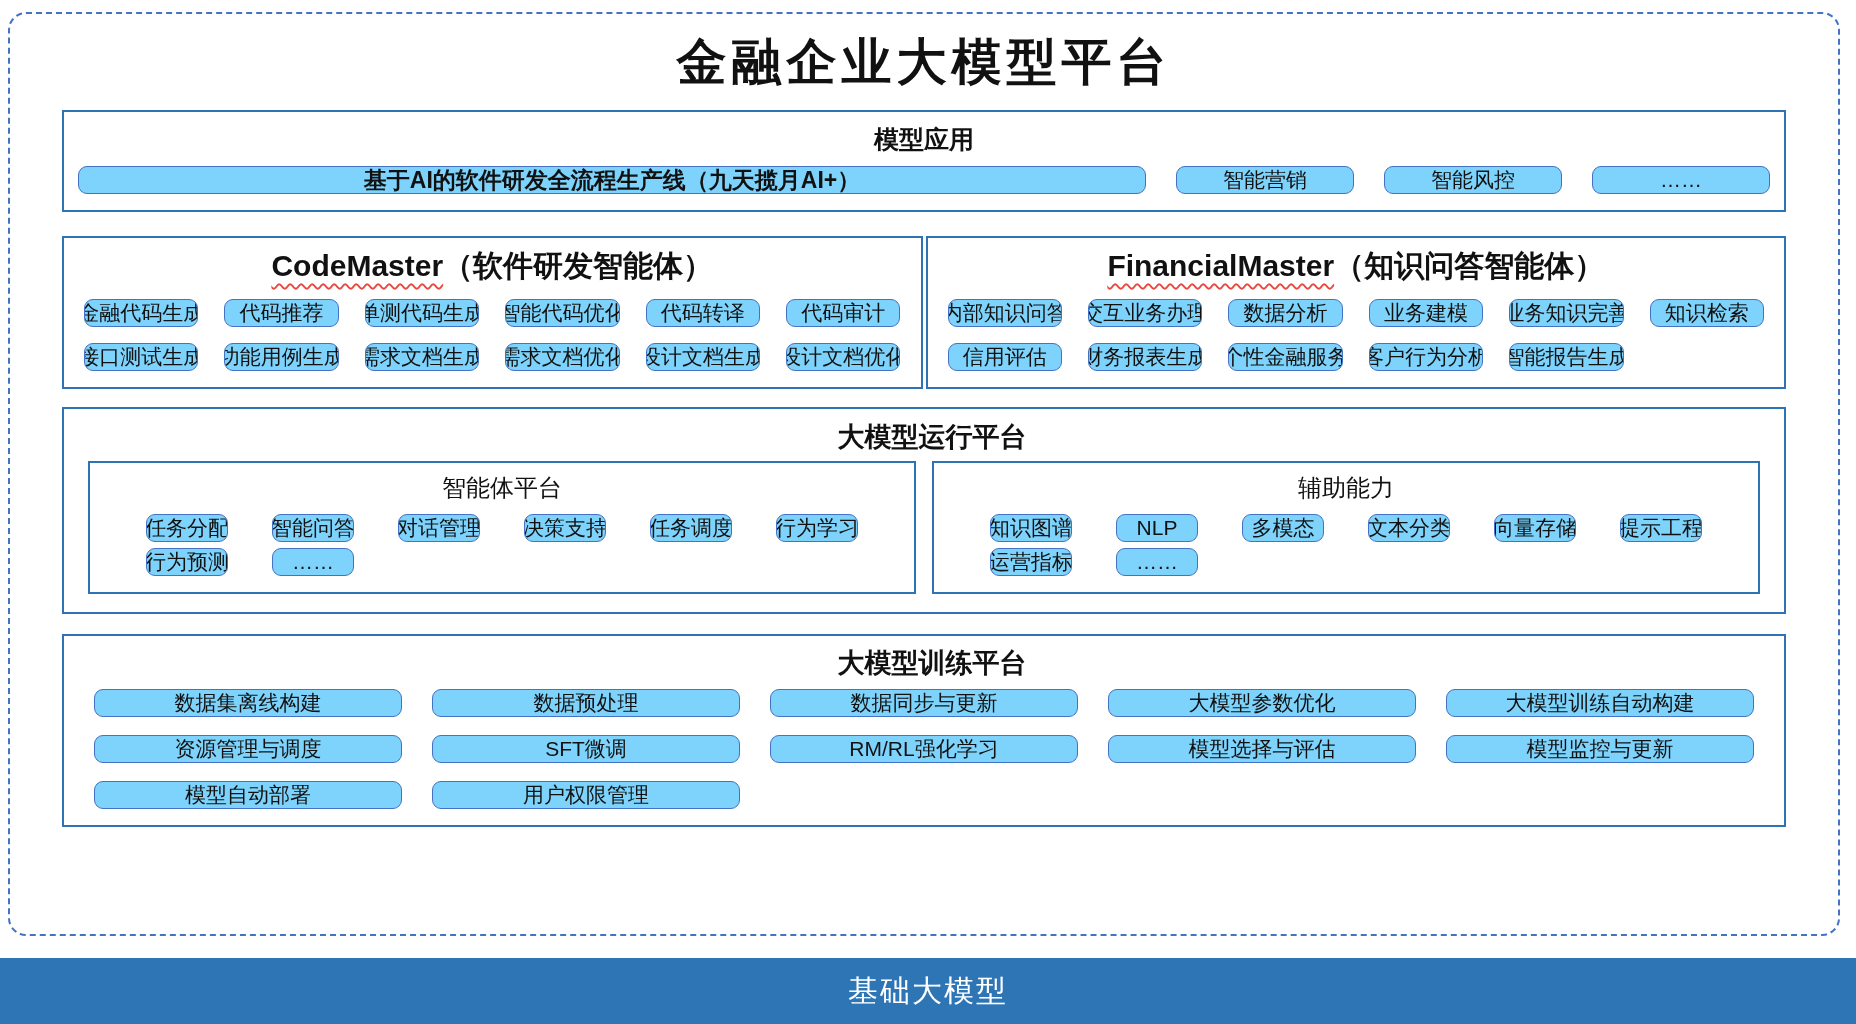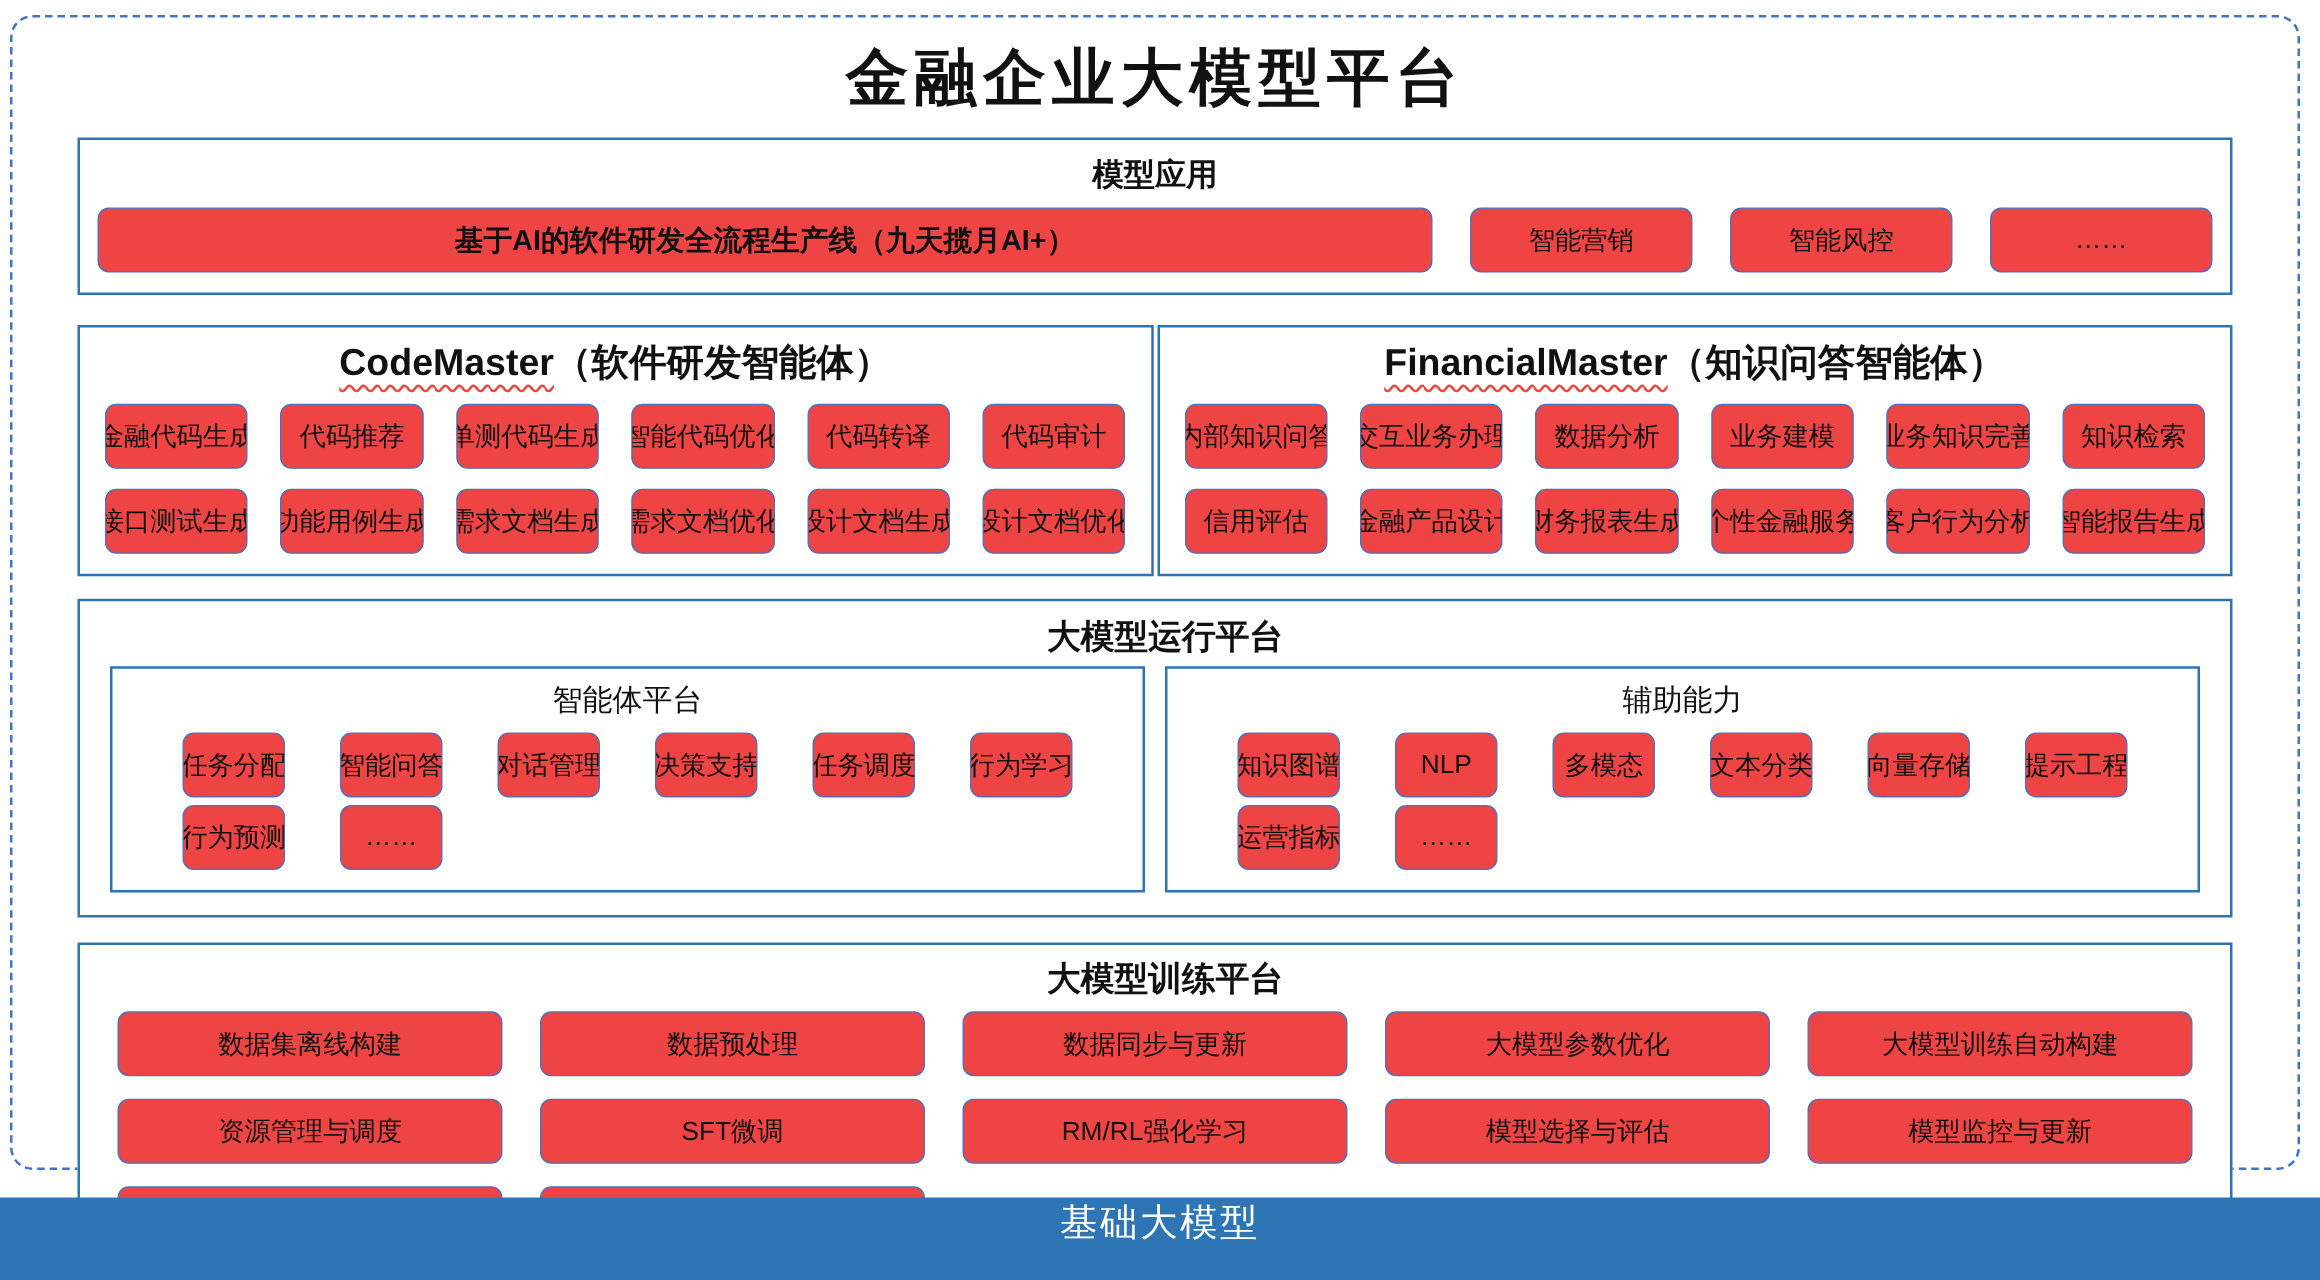--- a/index.html
+++ b/index.html
@@ -24,22 +24,22 @@
   .title {
     text-align:center; font-family:"DejaVu Serif","Liberation Serif",serif;
     font-weight:bold; font-size:50px; letter-spacing:5px; line-height:72px;
     margin-bottom:12px;
   }
   .sec { border:2px solid var(--accent); background:#fff; }
   .sec-h  { text-align:center; font-weight:bold; font-size:25px; padding-top:9px; }
   .sec-h3 { text-align:center; font-weight:bold; font-size:27px; padding:10px 0 6px;margin-left:16px; }
 
   .pill {
-    border:1.5px solid var(--pill-border); border-radius:9px; background:#ef4444;
-    height:52px; display:flex; align-items:center; justify-content:center;
+    border:1.5px solid var(--pill-border); border-radius:9px; background:#7dd3fc;
+    height:28px; display:flex; align-items:center; justify-content:center;
     font-size:21px; white-space:nowrap; overflow:hidden; padding:0 6px;
   }
 
   
   .app-box { padding:2px 12px 16px; margin-bottom:24px; }
   .app-row { display:flex; gap:30px; margin-top:10px; padding:0 2px; }
   .wide-pill { flex:1 1 auto; font-weight:bold; font-size:23px; }
   .app-pill { flex:0 0 178px; }
 
   
@@ -61,21 +61,21 @@
   .subgrid { gap:6px 44px; padding:0 56px; }
 
   
   .training-box { padding-bottom:16px; }
   .training-box .sec-h3 { padding:9px 0 8px; }
   .grid6 { display:grid; grid-template-columns:repeat(5,1fr); gap:18px 30px; padding:0 30px; }
 
   
   .foundation-bar {
     position:absolute; left:0; top:958px; width:1856px; height:66px;
-    background:var(--bar-bg); color:#ffffff; display:flex; 
+    background:var(--bar-bg); color:#ffffff; display:flex; align-items:center;
     justify-content:center; font-size:30px; letter-spacing:2px;
   }
 </style>
 </head>
 <body>
 
 <div class="canvas">
 
   <div class="outer">
 
@@ -120,21 +120,20 @@
         </div>
         <div class="grid4">
 
         <div class="pill">内部知识问答</div>
             <div class="pill">交互业务办理</div>
             <div class="pill">数据分析</div>
             <div class="pill">业务建模</div>
             <div class="pill">业务知识完善</div>
             <div class="pill">知识检索</div>
             <div class="pill">信用评估</div>
-            <div class="pill">金融产品设计</div>
             <div class="pill">财务报表生成</div>
             <div class="pill">个性金融服务</div>
             <div class="pill">客户行为分析</div>
             <div class="pill">智能报告生成</div>
           </div>
       </section>
 
     </div>
 
     <section class="sec runtime-box">

